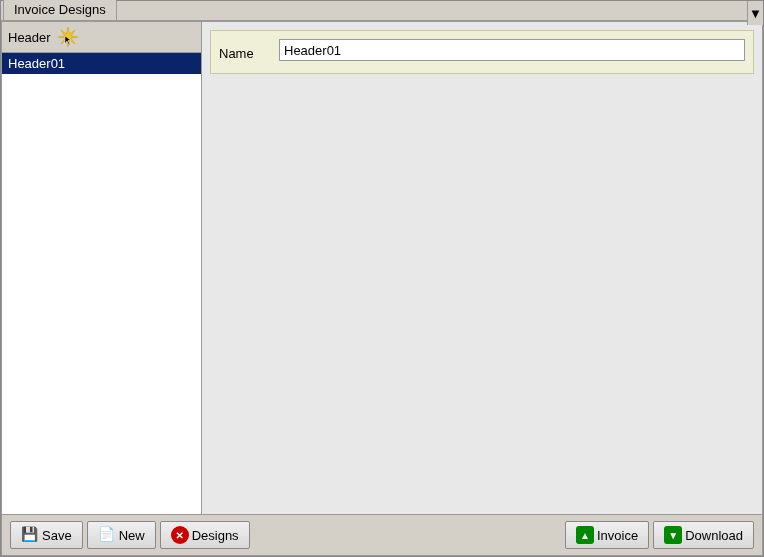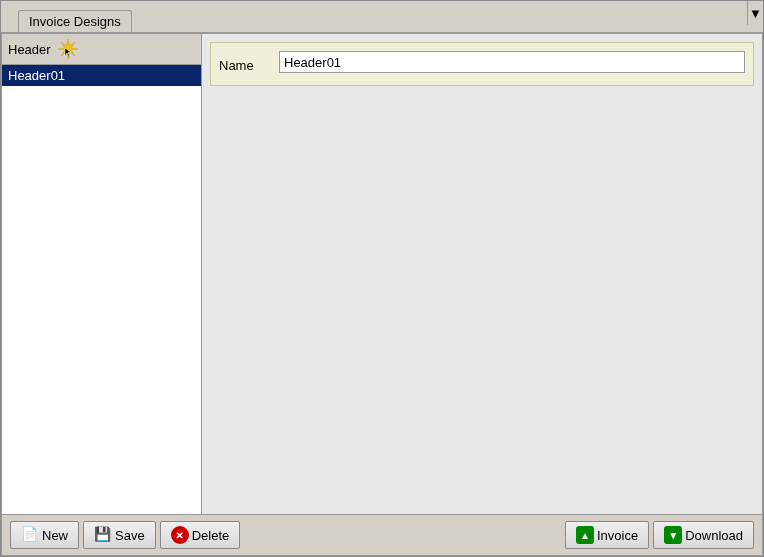--- a/index.html
+++ b/index.html
@@ -23,23 +23,23 @@
       display: flex;
       flex-direction: column;
       background: #d4d0c8;
       border: 1px solid #888;
     }
 
     
     .tab-bar {
       display: flex;
       align-items: flex-end;
-      height: 32px;
-      background: #d4d0c8;
-      padding-left: 17px;
+      height: 20px;
+      background: #d4d0c8;
+      padding-left: 2px;
       border-bottom: 1px solid #999;
       position: relative;
     }
 
     .tab {
       display: flex;
       align-items: center;
       justify-content: center;
       padding: 2px 10px;
       height: 22px;
@@ -329,30 +329,30 @@
             <span class="form-label">Name</span>
             <input class="form-input" type="text" value="Header01" style="">
           </div>
         </div>
       </div>
 
     </div>
 
     <div class="toolbar">
       <button class="toolbar-btn">
+        <span class="icon-save"></span>
+        <span>Save</span>
+      </button>
+      <button class="toolbar-btn">
         <span class="icon-new"></span>
         <span>New</span>
       </button>
       <button class="toolbar-btn">
-        <span class="icon-save"></span>
-        <span>Save</span>
-      </button>
-      <button class="toolbar-btn">
         <span class="delete-icon">✕</span>
-        <span>Delete</span>
+        <span>Designs</span>
       </button>
       <div class="toolbar-spacer"></div>
       <button class="toolbar-btn">
         <span class="upload-icon">▲</span>
         <span>Invoice</span>
       </button>
       <button class="toolbar-btn">
         <span class="download-icon">▼</span>
         <span>Download</span>
       </button>

